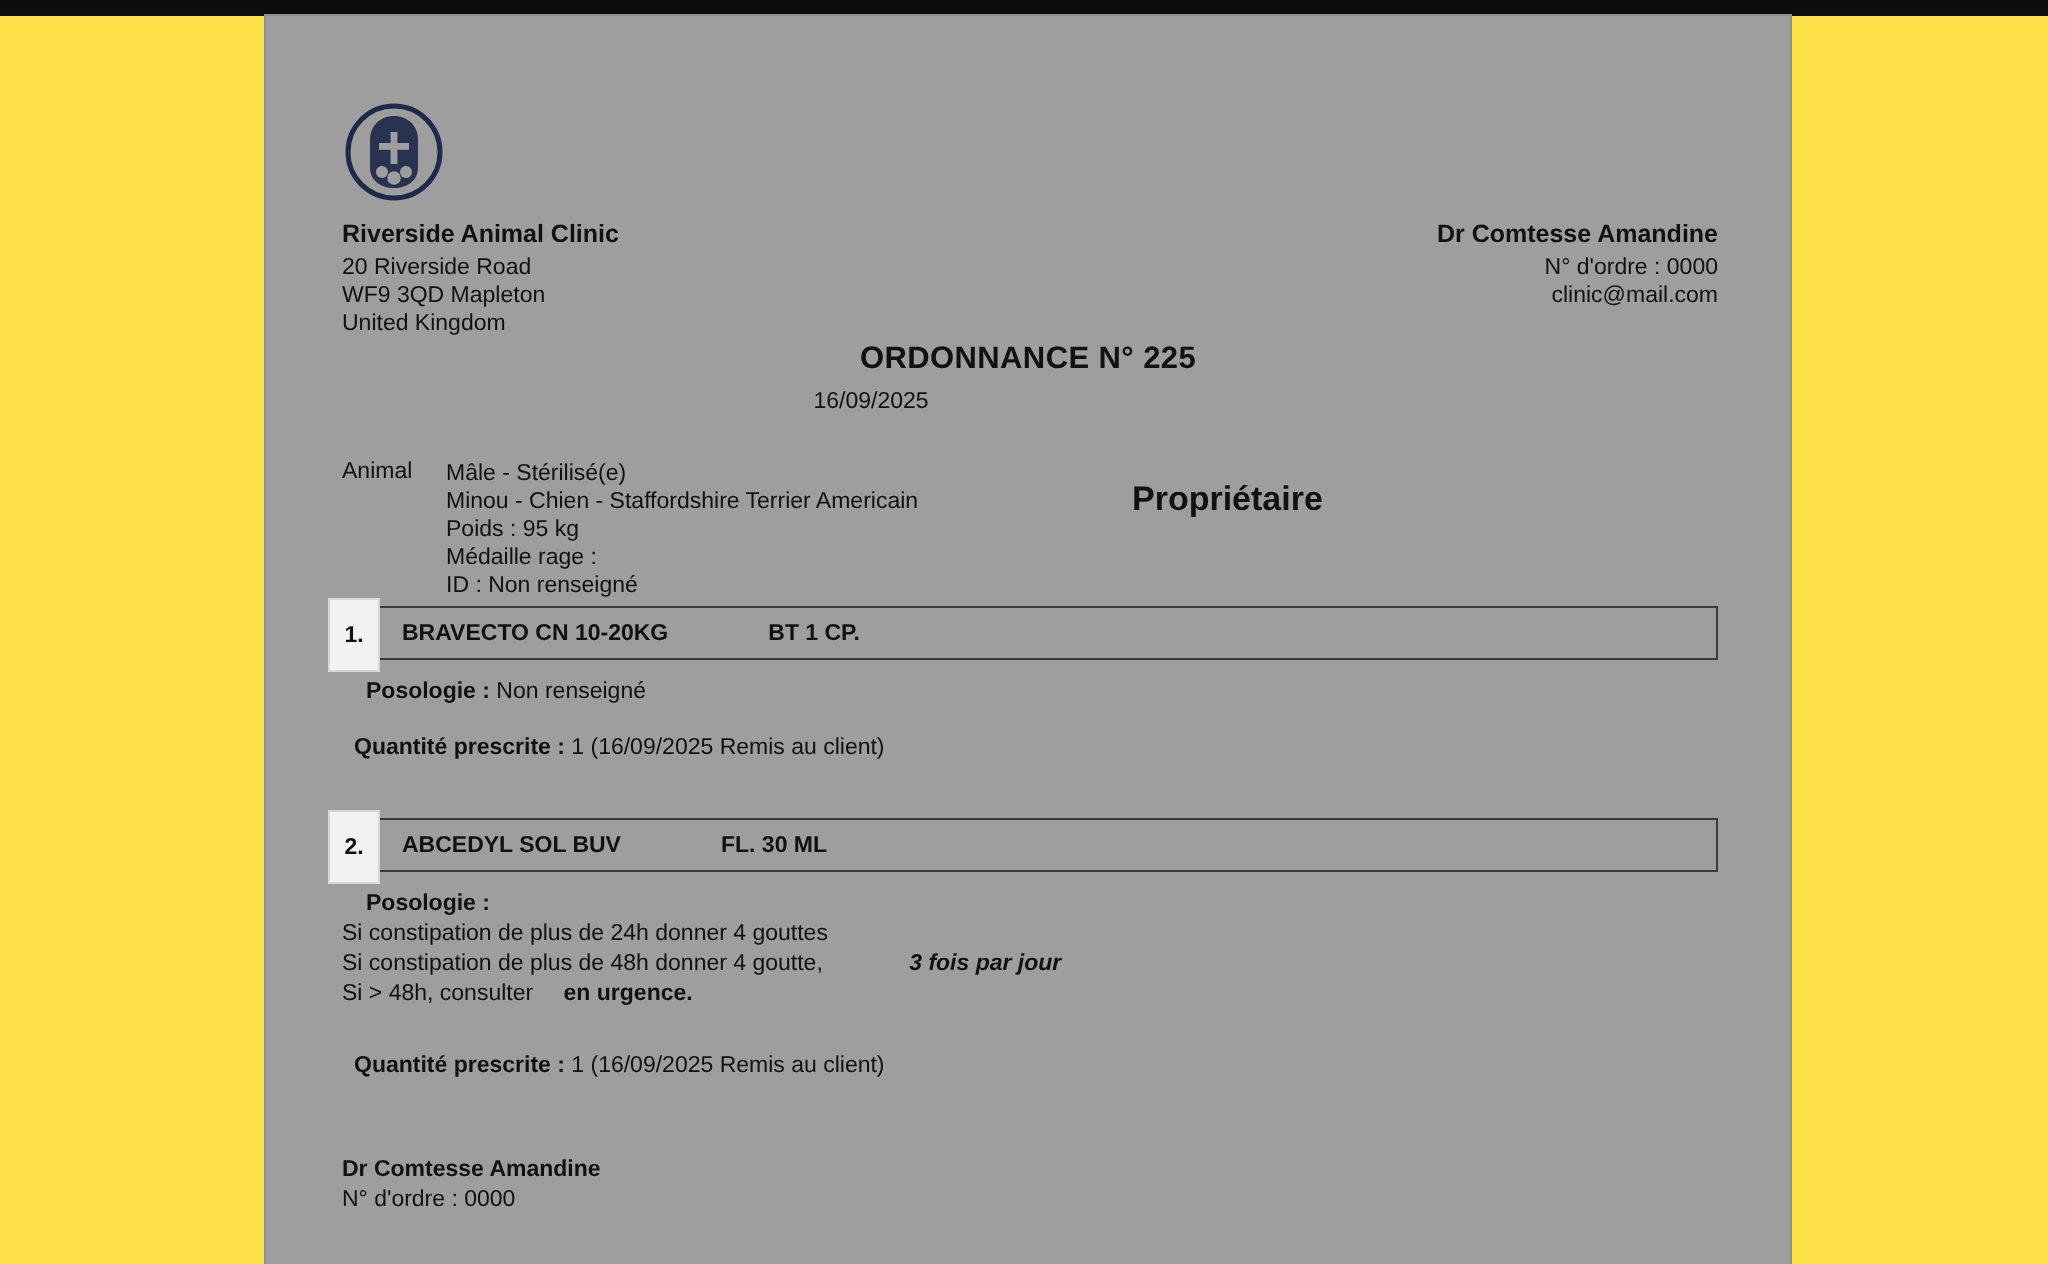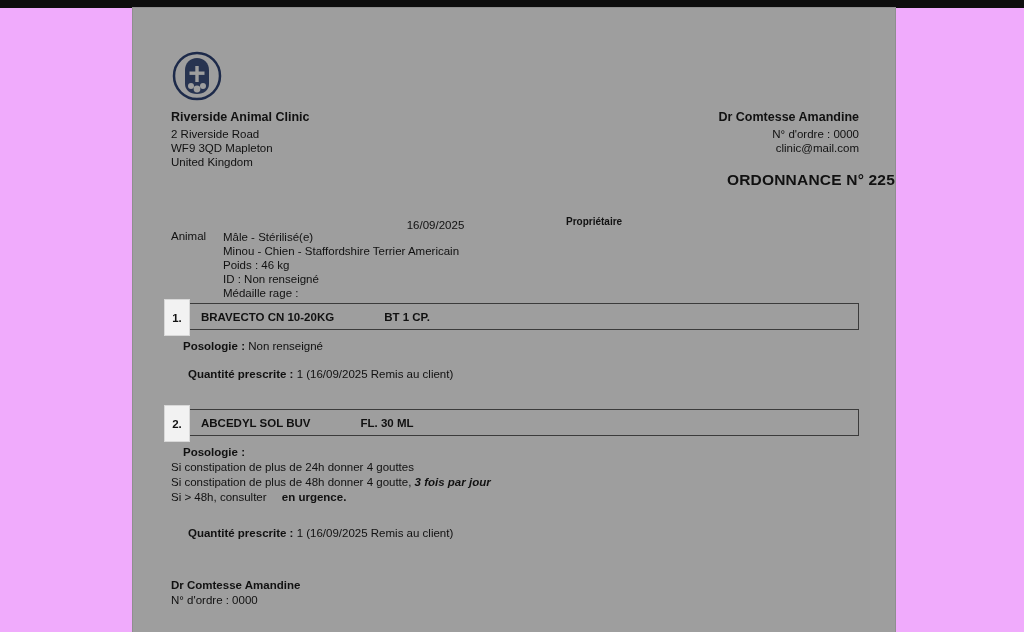--- a/index.html
+++ b/index.html
@@ -8,21 +8,21 @@
     background: #1a1a1a;
     width: 1024px;
     height: 632px;
     overflow: hidden;
     font-family: "Liberation Sans", sans-serif;
   }
   #viewport {
     position: relative;
     width: 1024px;
     height: 632px;
-    background: #f0abfc;
+    background: #fde047;
   }
   #topbar {
     position: absolute;
     top: 0; left: 0;
     width: 1024px;
     height: 8px;
     background: #0d0d0d;
   }
   #page {
     position: absolute;
@@ -85,35 +85,34 @@
     font-size: 11.5px;
     line-height: 14px;
   }
 
   
   .doc-title {
     position: absolute;
     left: 0;
     top: 163px;
     width: 762px;
-    text-align: right;
+    text-align: center;
     font-size: 15.5px;
     font-weight: bold;
     color: #111;
     letter-spacing: 0.2px;
   }
   .doc-date {
     position: absolute;
     left: 0;
     top: 187px;
     width: 605px;
     text-align: center;
     font-size: 11.5px;
     color: #111;
-    margin-top: 24px;
   }
 
   
   .patient-label {
     position: absolute;
     left: 38px;
     top: 222px;
     font-size: 11.5px;
     font-weight: normal;
     color: #111;
@@ -122,22 +121,22 @@
     position: absolute;
     left: 90px;
     top: 222px;
     font-size: 11.5px;
     color: #111;
     line-height: 14px;
   }
   .owner-label {
     position: absolute;
     left: 385px;
-    top: 208px;
-    font-size: 10px;
+    top: 232px;
+    font-size: 17px;
     font-weight: bold;
     color: #111;
     padding-left: 48px;
   }
   .owner-info {
     position: absolute;
     left: 462px;
     top: 222px;
     font-size: 11.5px;
     color: #111;
@@ -187,23 +186,23 @@
     color: #111;
   }
   .rx-body {
     margin-top: 9px;
     margin-left: 7px;
     font-size: 11.5px;
     color: #111;
     line-height: 15px;
   }
   .b { font-weight: bold; padding-left: 12px; }
-  .bi { font-weight: bold; font-style: italic; }
+  .bi { font-weight: bold; font-style: italic; margin-left: 40px; }
   .rx-qty {
-    margin-left: 12px;
+    margin-left: 1px;
     margin-top: 14px;
     font-size: 11.5px;
     color: #111;
   }
 
   
   .sign {
     position: absolute;
     left: 38px;
     color: #111;
@@ -234,41 +233,41 @@
           <rect x="24.3" y="16" width="3.4" height="16" fill="#9e9e9e"></rect>
           <rect x="18.5" y="21.5" width="15" height="3.4" fill="#9e9e9e"></rect>
           <circle cx="20" cy="36" r="3" fill="#9e9e9e"></circle>
           <circle cx="32" cy="36" r="3" fill="#9e9e9e"></circle>
           <circle cx="26" cy="39" r="3.4" fill="#9e9e9e"></circle>
         </svg>
       </div>
 
       <div class="clinic-block">
         <div class="clinic-name">Riverside Animal Clinic</div>
-        <div class="clinic-line"> 2 Riverside Road</div>
+        <div class="clinic-line"> 20 Riverside Road</div>
         <div class="clinic-line">WF9 3QD Mapleton</div>
         <div class="clinic-line">United Kingdom</div>
       </div>
 
       <div class="doctor-block">
         <div class="doctor-name">Dr Comtesse Amandine</div>
         <div class="doctor-line">N° d'ordre : 0000</div>
         <div class="doctor-line">clinic@mail.com</div>
       </div>
 
       <div class="doc-title">ORDONNANCE N° 225</div>
       <div class="doc-date">16/09/2025</div>
 
       <div class="patient-label">Animal</div>
       <div class="patient-info">
         <div>Mâle - Stérilisé(e)</div>
         <div>Minou - Chien - Staffordshire Terrier Americain</div>
-        <div>Poids : 46 kg</div>
+        <div>Poids : 95 kg</div>
+        <div>Médaille rage :</div>
         <div>ID : Non renseigné</div>
-        <div>Médaille rage :</div>
       </div>
 
       <div class="owner-label">Propriétaire</div>
 
       <div class="rx" style="top:295px;">
         <div class="rx-header">
           <div class="rx-num-badge">1.</div>
           <div class="rx-name">BRAVECTO CN  10-20KG</div>
           <div class="rx-pack">BT 1 CP.</div>
         </div>

